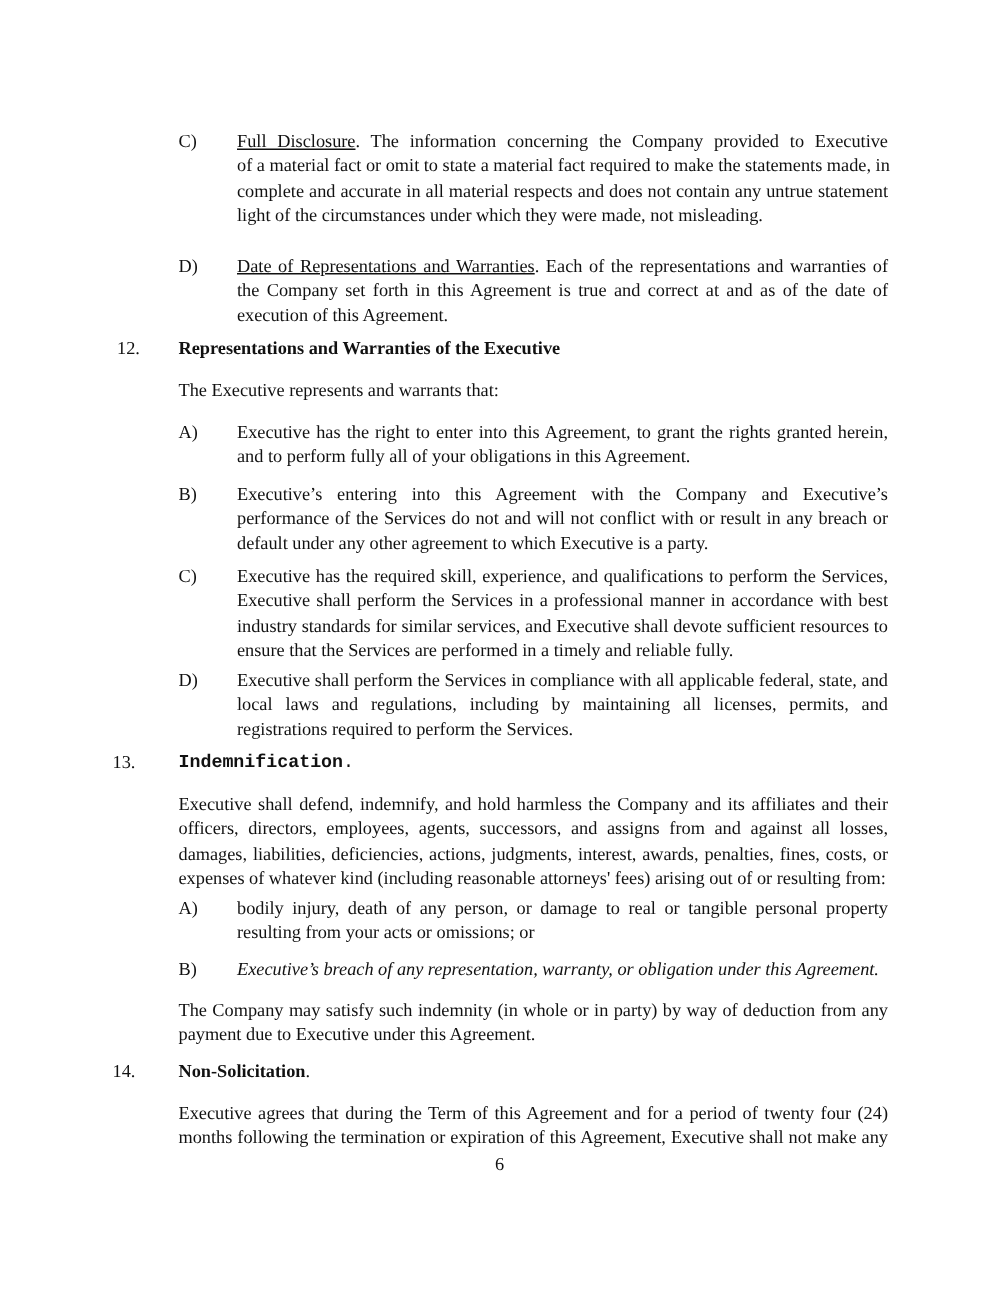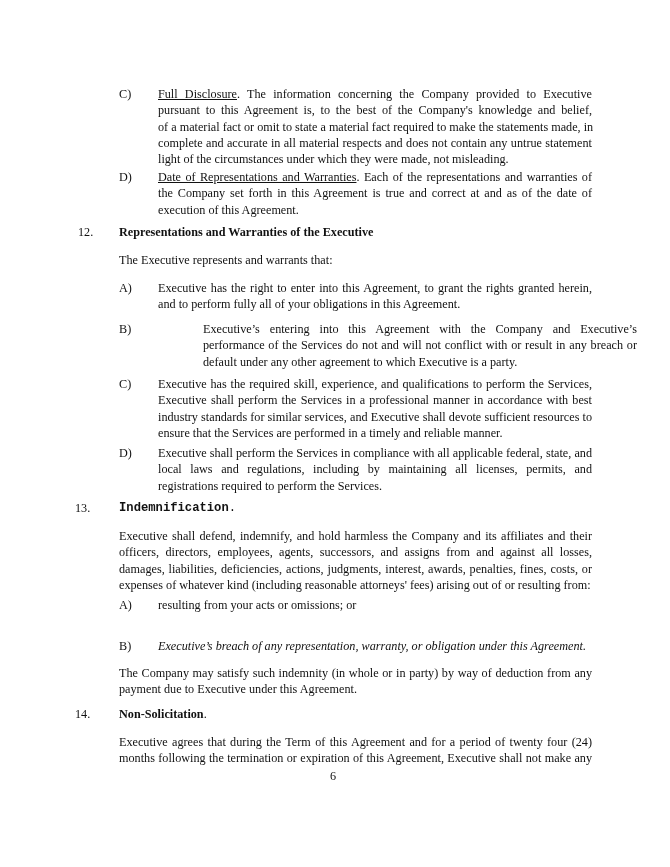--- a/index.html
+++ b/index.html
@@ -14,21 +14,20 @@
   .blk .l.last { text-align-last: left; }
 </style>
 </head>
 <body>
 
 <div class="page">
 
   <div class="line" style="left:119px;top:86px;">C)</div>
   <div class="blk" style="left:158px;top:86px;width:434px;">
     <span class="l"><span class="ul">Full Disclosure</span><span>.  The information concerning the Company provided to Executive</span></span>
-    <span class="l">pursuant to this Agreement is, to the best of the Company's knowledge and belief,</span>
     <span class="l">of a material fact or omit to state a material fact required to make the statements made, in</span>
     <span class="l">complete and accurate in all material respects and does not contain any untrue statement</span>
     <span class="l last">light of the circumstances under which they were made, not misleading.</span>
   </div>
 
   <div class="line" style="left:119px;top:169px;">D)</div>
   <div class="blk" style="left:158px;top:169px;width:434px;">
     <span class="l"><span class="ul">Date of Representations and Warranties</span><span>.  Each of the representations and warranties of</span></span>
     <span class="l">the Company set forth in this Agreement is true and correct at and as of the date of</span>
     <span class="l last">execution of this Agreement.</span>
@@ -38,32 +37,32 @@
   <div class="line b" style="left:119px;top:224px;">Representations and Warranties of the Executive</div>
   <div class="line" style="left:119px;top:252px;">The Executive represents and warrants that:</div>
 
   <div class="line" style="left:119px;top:280px;">A)</div>
   <div class="blk" style="left:158px;top:280px;width:434px;">
     <span class="l">Executive has the right to enter into this Agreement, to grant the rights granted herein,</span>
     <span class="l last">and to perform fully all of your obligations in this Agreement.</span>
   </div>
 
   <div class="line" style="left:119px;top:321px;">B)</div>
-  <div class="blk" style="left:158px;top:321px;width:434px;margin-left:45px;">
+  <div class="blk" style="left:158px;top:321px;width:434px;">
     <span class="l">Executive’s entering into this Agreement with the Company and Executive’s</span>
     <span class="l">performance of the Services do not and will not conflict with or result in any breach or</span>
     <span class="l last">default under any other agreement to which Executive is a party.</span>
   </div>
 
   <div class="line" style="left:119px;top:376px;">C)</div>
   <div class="blk" style="left:158px;top:376px;width:434px;">
     <span class="l">Executive has the required skill, experience, and qualifications to perform the Services,</span>
     <span class="l">Executive shall perform the Services in a professional manner in accordance with best</span>
     <span class="l">industry standards for similar services, and Executive shall devote sufficient resources to</span>
-    <span class="l last">ensure that the Services are performed in a timely and reliable manner.</span>
+    <span class="l last">ensure that the Services are performed in a timely and reliable fully.</span>
   </div>
 
   <div class="line" style="left:119px;top:445px;">D)</div>
   <div class="blk" style="left:158px;top:445px;width:434px;">
     <span class="l">Executive shall perform the Services in compliance with all applicable federal, state, and</span>
     <span class="l">local laws and regulations, including by maintaining all licenses, permits, and</span>
     <span class="l last">registrations required to perform the Services.</span>
   </div>
 
   <div class="line" style="left:75px;top:500px;">13.</div>
@@ -71,20 +70,21 @@
 
   <div class="blk" style="left:119px;top:528px;width:473px;">
     <span class="l">Executive shall defend, indemnify, and hold harmless the Company and its affiliates and their</span>
     <span class="l">officers, directors, employees, agents, successors, and assigns from and against all losses,</span>
     <span class="l">damages, liabilities, deficiencies, actions, judgments, interest, awards, penalties, fines, costs, or</span>
     <span class="l last">expenses of whatever kind (including reasonable attorneys' fees) arising out of or resulting from:</span>
   </div>
 
   <div class="line" style="left:119px;top:597px;">A)</div>
   <div class="blk" style="left:158px;top:597px;width:434px;">
+    <span class="l">bodily injury, death of any person, or damage to real or tangible personal property</span>
     <span class="l last">resulting from your acts or omissions; or</span>
   </div>
 
   <div class="line" style="left:119px;top:638px;">B)</div>
   <div class="line" style="left:158px;top:638px;font-style:italic;">Executive’s breach of any representation, warranty, or obligation under this Agreement.</div>
 
   <div class="blk" style="left:119px;top:665px;width:473px;">
     <span class="l">The Company may satisfy such indemnity (in whole or in party) by way of deduction from any</span>
     <span class="l last">payment due to Executive under this Agreement.</span>
   </div>

